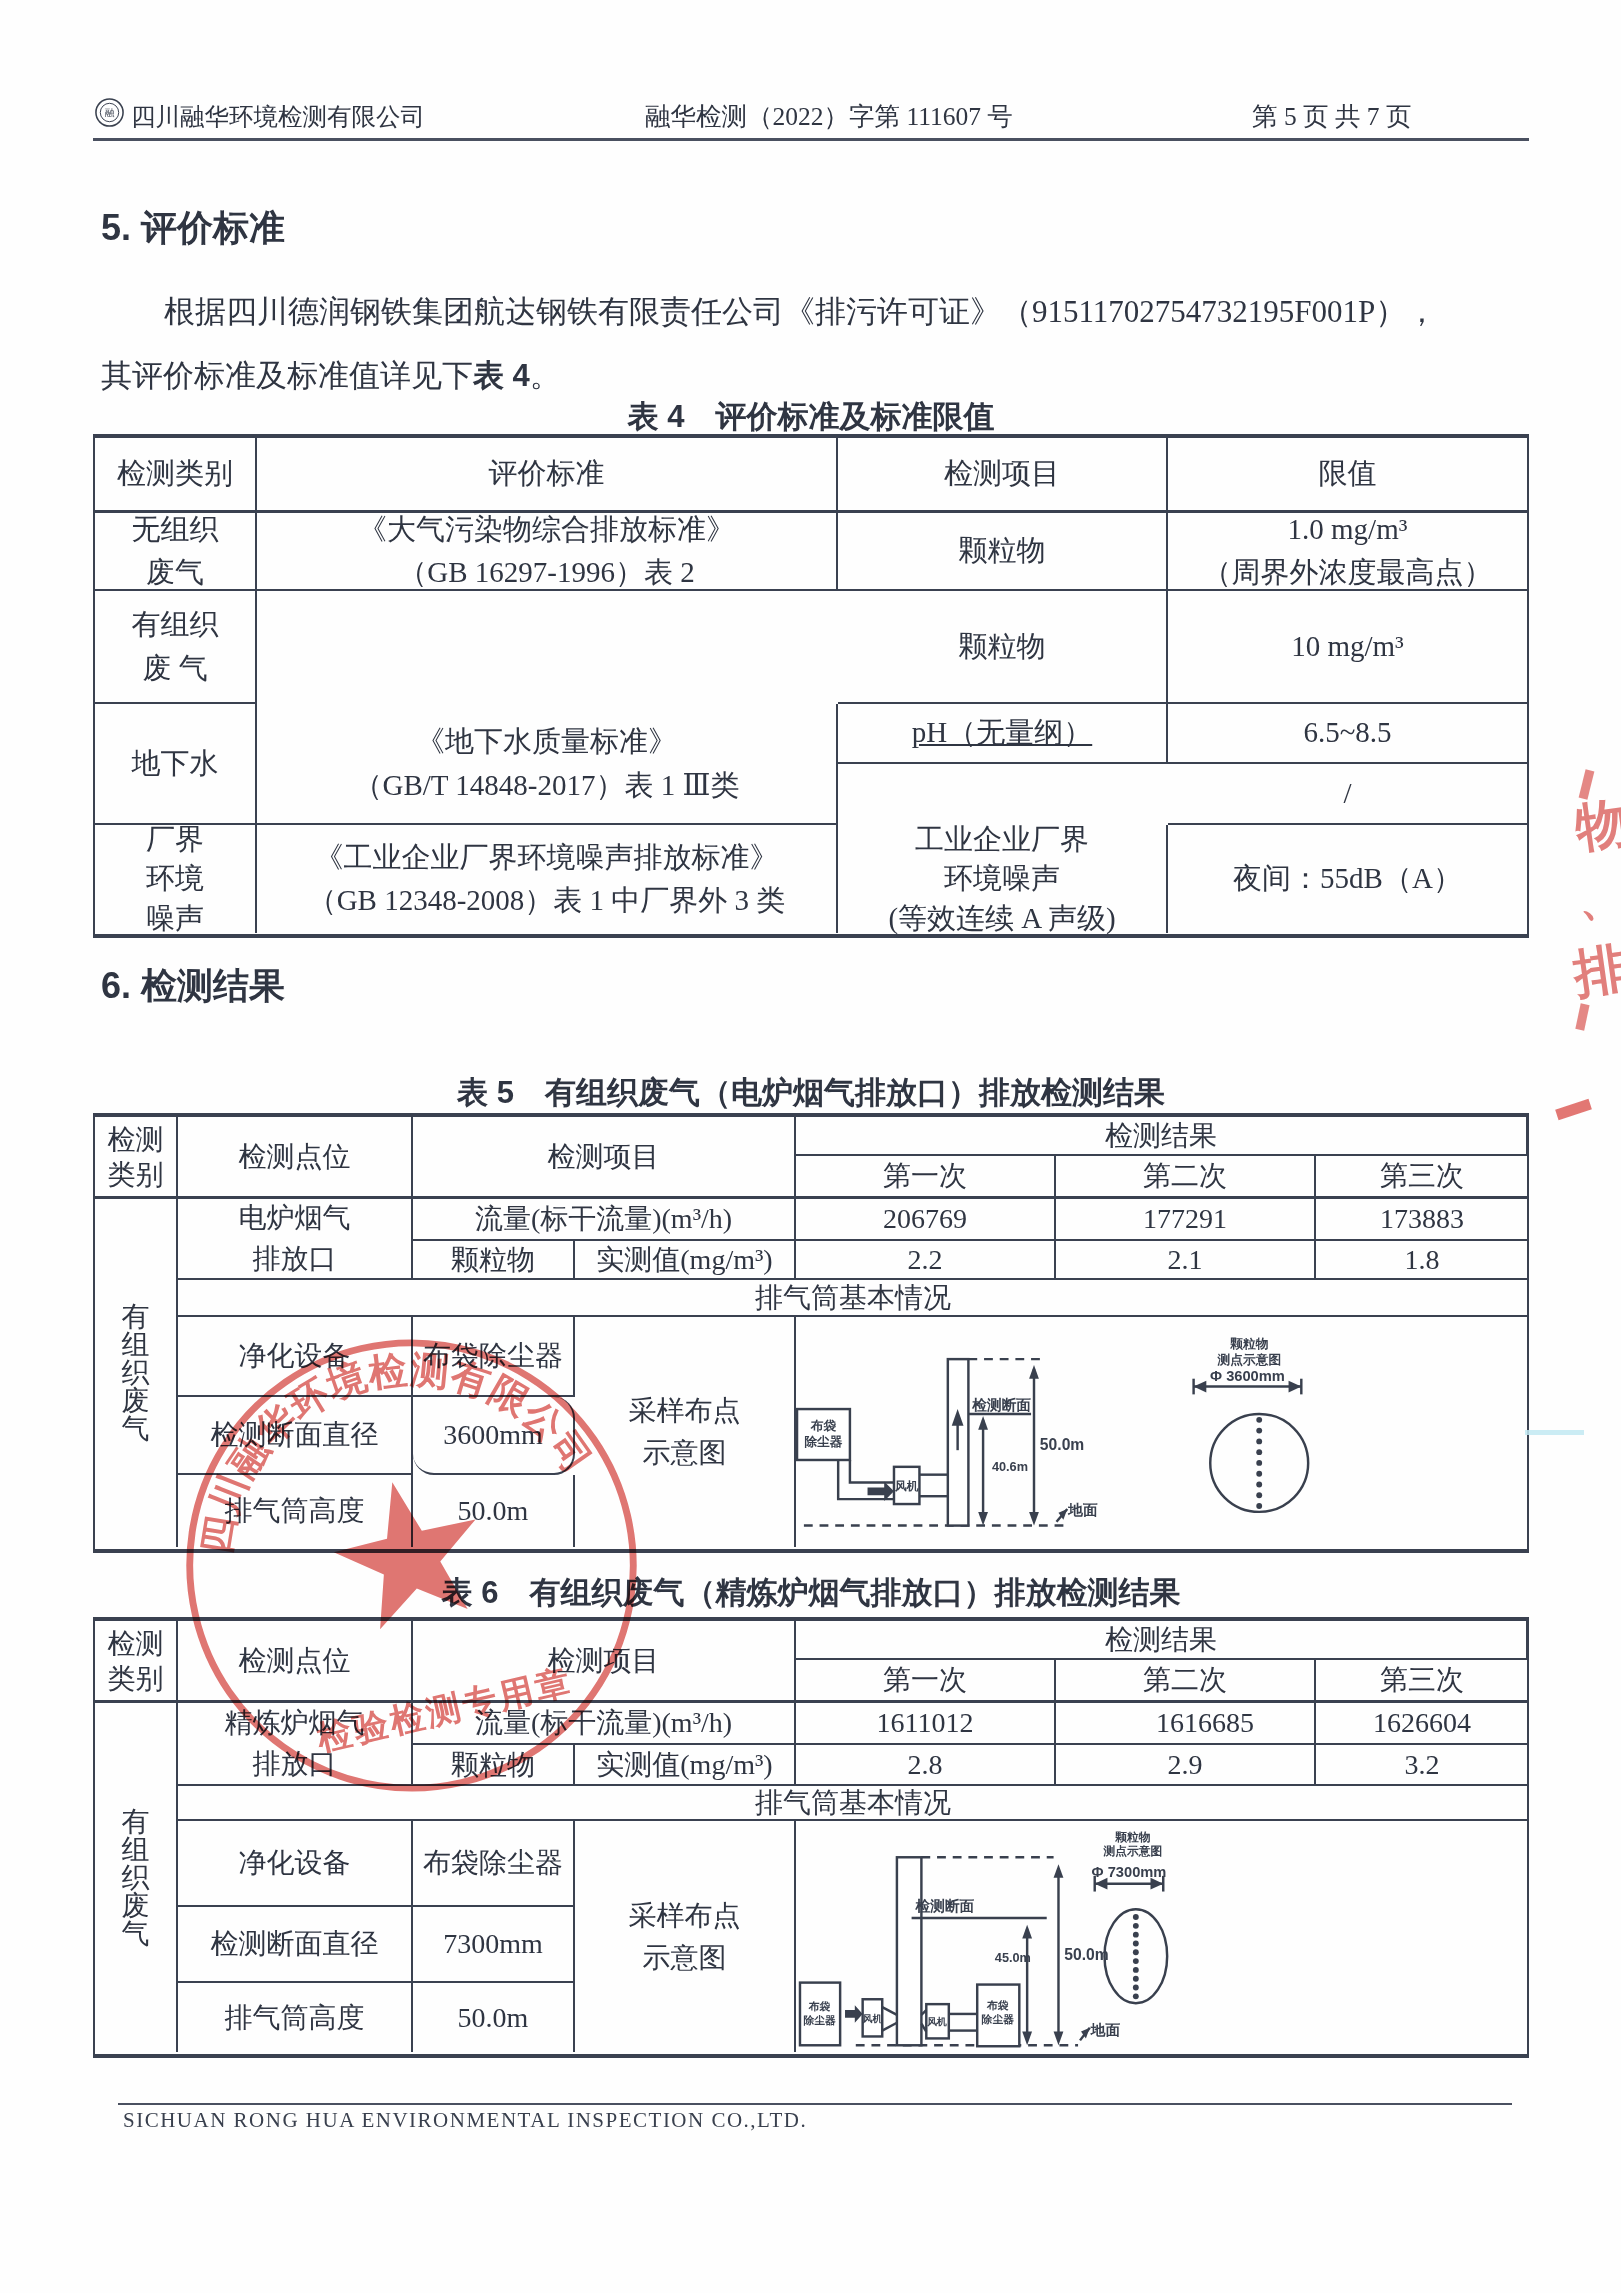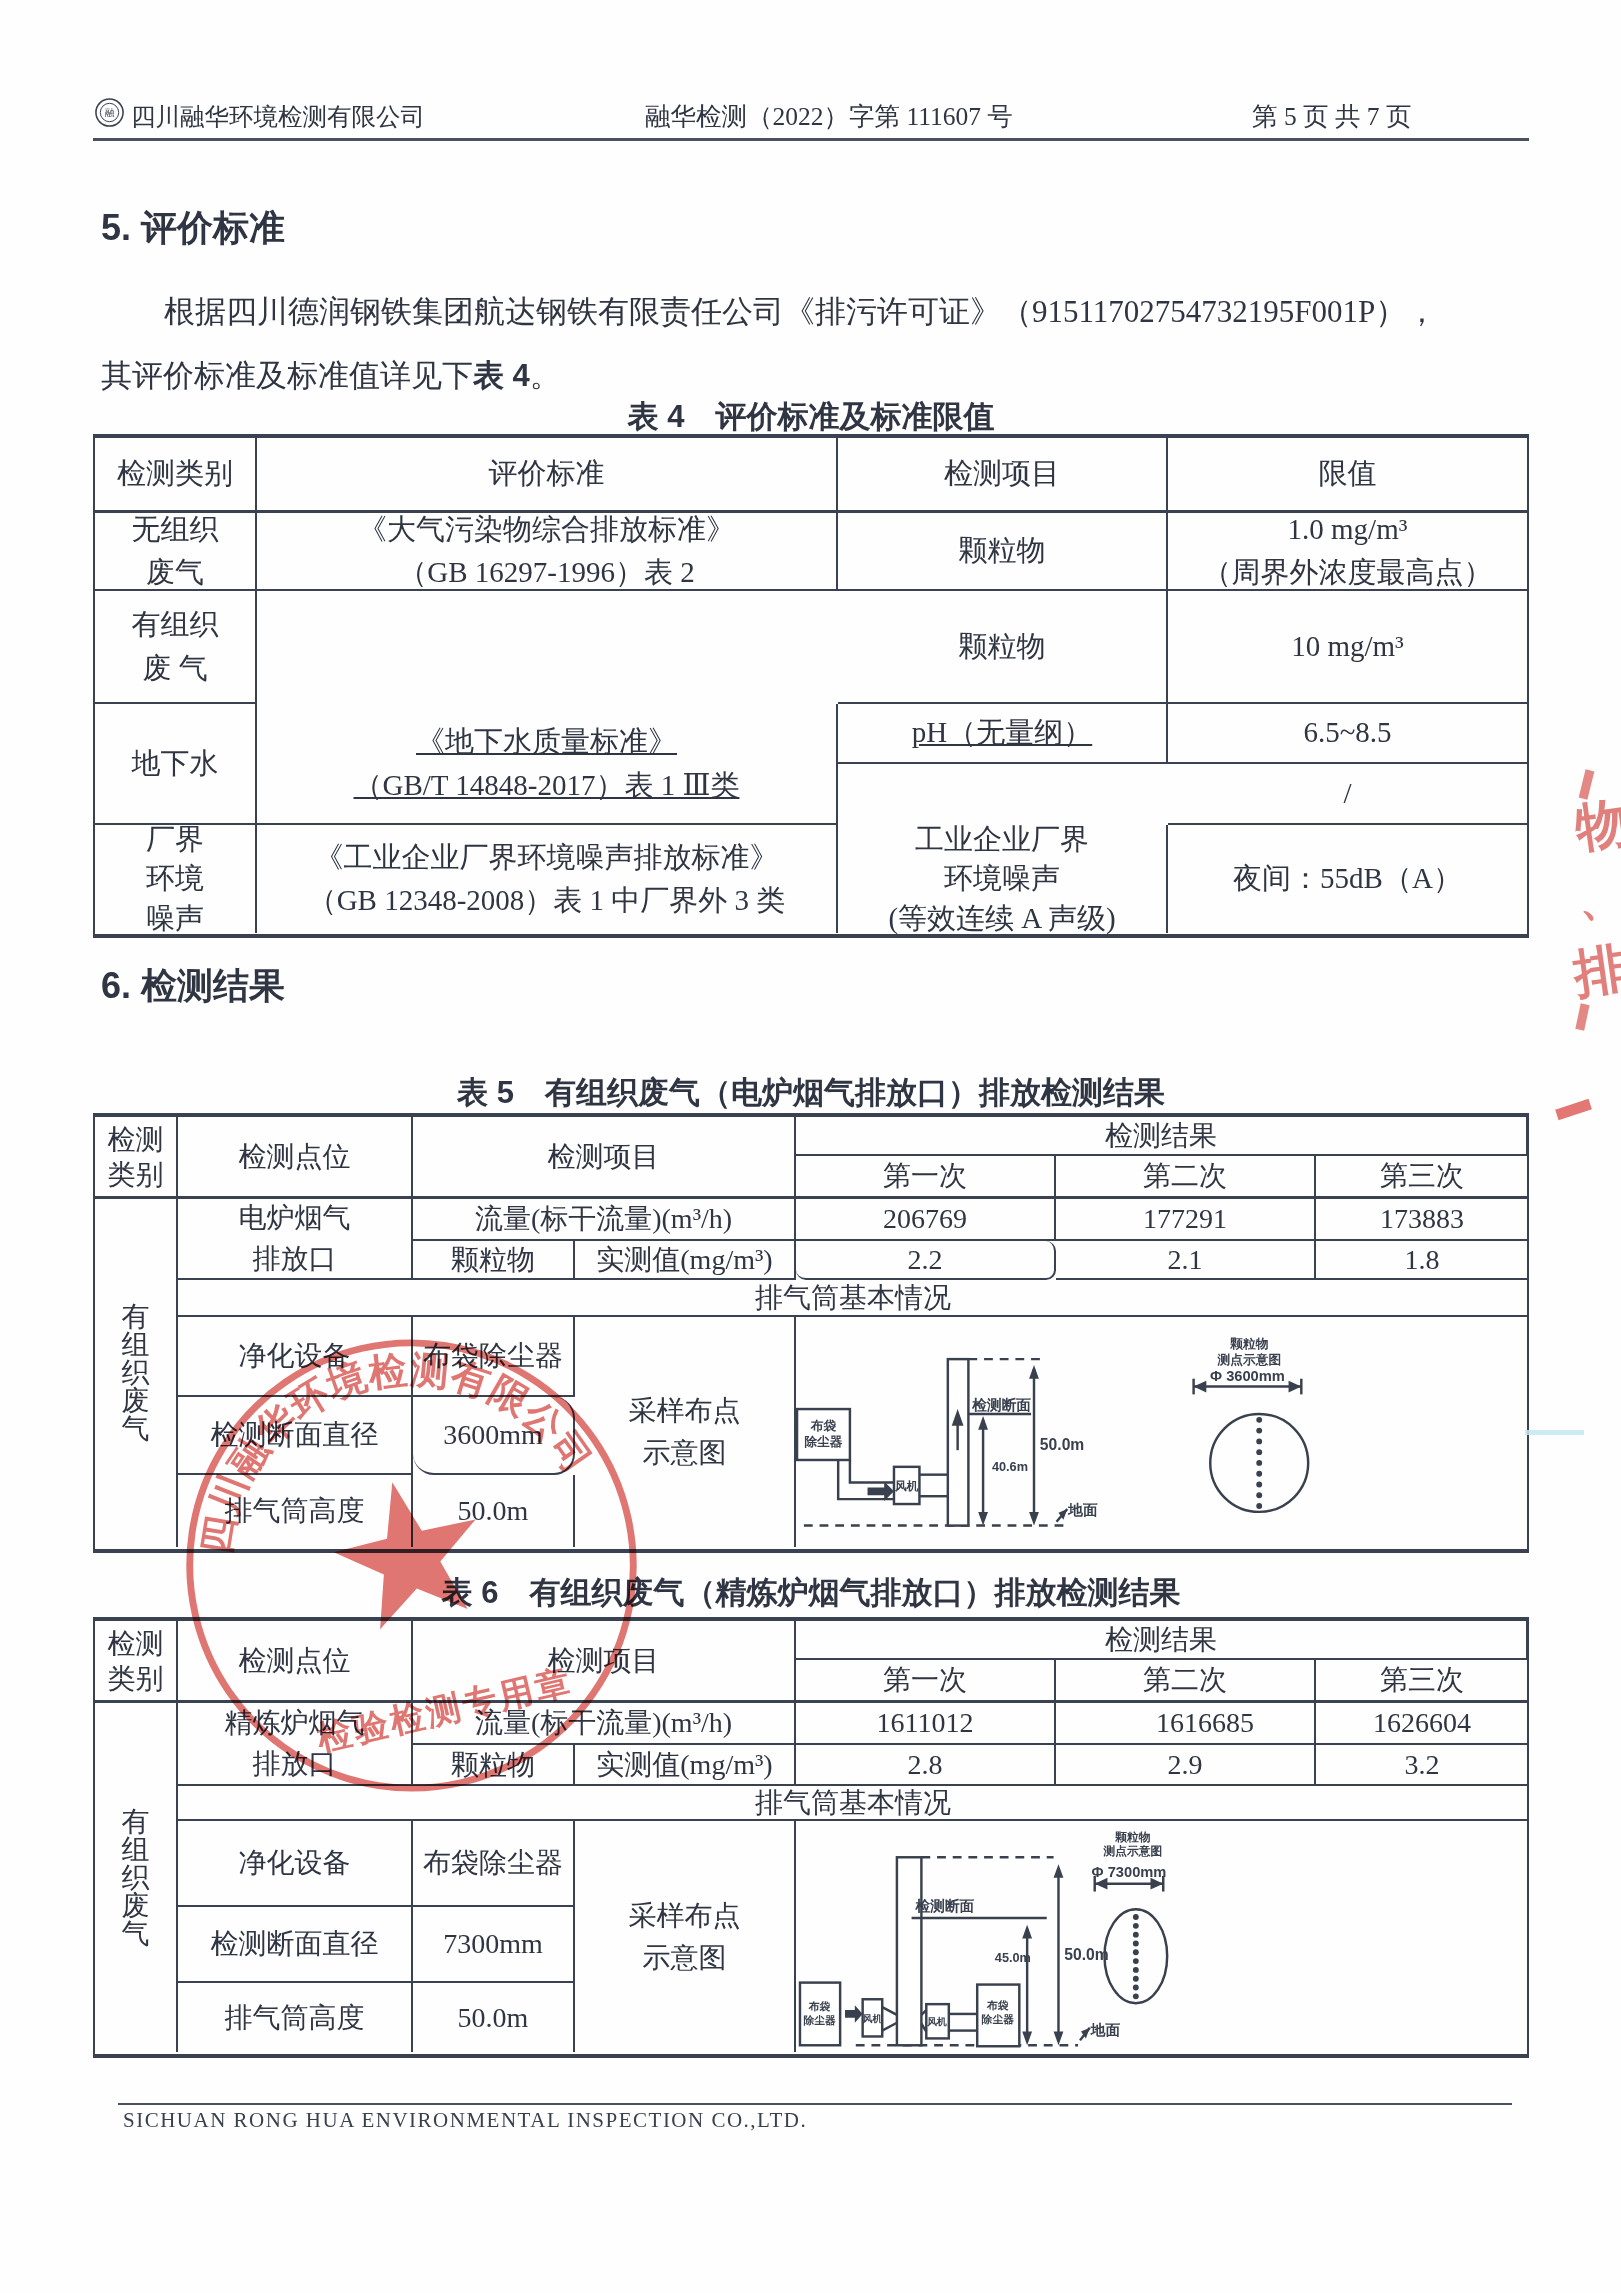--- a/index.html
+++ b/index.html
@@ -67,21 +67,21 @@
     <div class="c" style="grid-column:3;grid-row:2;">颗粒物</div>
     <div class="c nr" style="grid-column:4;grid-row:2;">1.0 mg/m³
 （周界外浓度最高点）</div>
 
     <div class="c" style="grid-column:1;grid-row:3;">有组织
 废 气</div>
     <div class="c" style="grid-column:3;grid-row:3;">颗粒物</div>
     <div class="c nr" style="grid-column:4;grid-row:3;">10 mg/m³</div>
 
     <div class="c" style="grid-column:1;grid-row:4 / span 2;">地下水</div>
-    <div class="c" style="grid-column:2;grid-row:4 / span 2;text-decoration:underline;">《地下水质量标准》
+    <div class="c" style="grid-column:2;grid-row:4 / span 2;">《地下水质量标准》
 （GB/T 14848-2017）表 1  Ⅲ类</div>
     <div class="c" style="grid-column:3;grid-row:4;text-decoration:underline;">pH（无量纲）</div>
     <div class="c nr" style="grid-column:4;grid-row:4;">6.5~8.5</div>
     <div class="c nr" style="grid-column:4;grid-row:5;">/</div>
 
     <div class="c nb" style="grid-column:1;grid-row:6;line-height:1.35;">厂界
 环境
 噪声</div>
     <div class="c nb" style="grid-column:2;grid-row:6;">《工业企业厂界环境噪声排放标准》
 （GB 12348-2008）表 1 中厂界外 3 类</div>
@@ -115,21 +115,21 @@
     <div class="c" style="grid-column:2;grid-row:3/span 2;line-height:1.45;">电炉烟气
 排放口</div>
 
     <div class="c" style="grid-column:3/span 2;grid-row:3;">流量(标干流量)(m³/h)</div>
     <div class="c" style="grid-column:5;grid-row:3;">206769</div>
     <div class="c" style="grid-column:6;grid-row:3;">177291</div>
     <div class="c nr" style="grid-column:7;grid-row:3;">173883</div>
 
     <div class="c" style="grid-column:3;grid-row:4;">颗粒物</div>
     <div class="c" style="grid-column:4;grid-row:4;">实测值(mg/m³)</div>
-    <div class="c" style="grid-column:5;grid-row:4;border-radius:10px;">2.2</div>
+    <div class="c" style="grid-column:5;grid-row:4;">2.2</div>
     <div class="c" style="grid-column:6;grid-row:4;">2.1</div>
     <div class="c nr" style="grid-column:7;grid-row:4;">1.8</div>
 
     <div class="c nr" style="grid-column:2/span 6;grid-row:5;">排气筒基本情况</div>
 
     <div class="c" style="grid-column:2;grid-row:6;">净化设备</div>
     <div class="c" style="grid-column:3;grid-row:6;">布袋除尘器</div>
     <div class="c" style="grid-column:2;grid-row:7;">检测断面直径</div>
     <div class="c" style="grid-column:3;grid-row:7;border-radius:21px;">3600mm</div>
     <div class="c nb" style="grid-column:2;grid-row:8;">排气筒高度</div>

